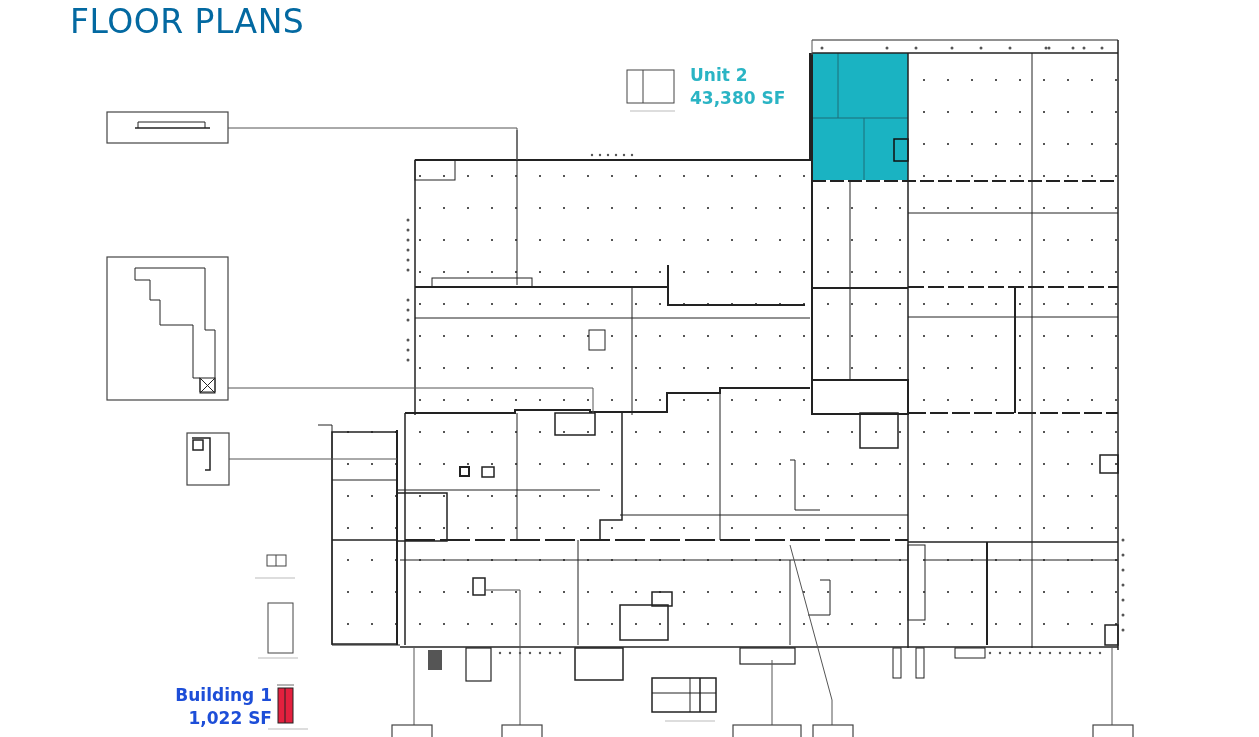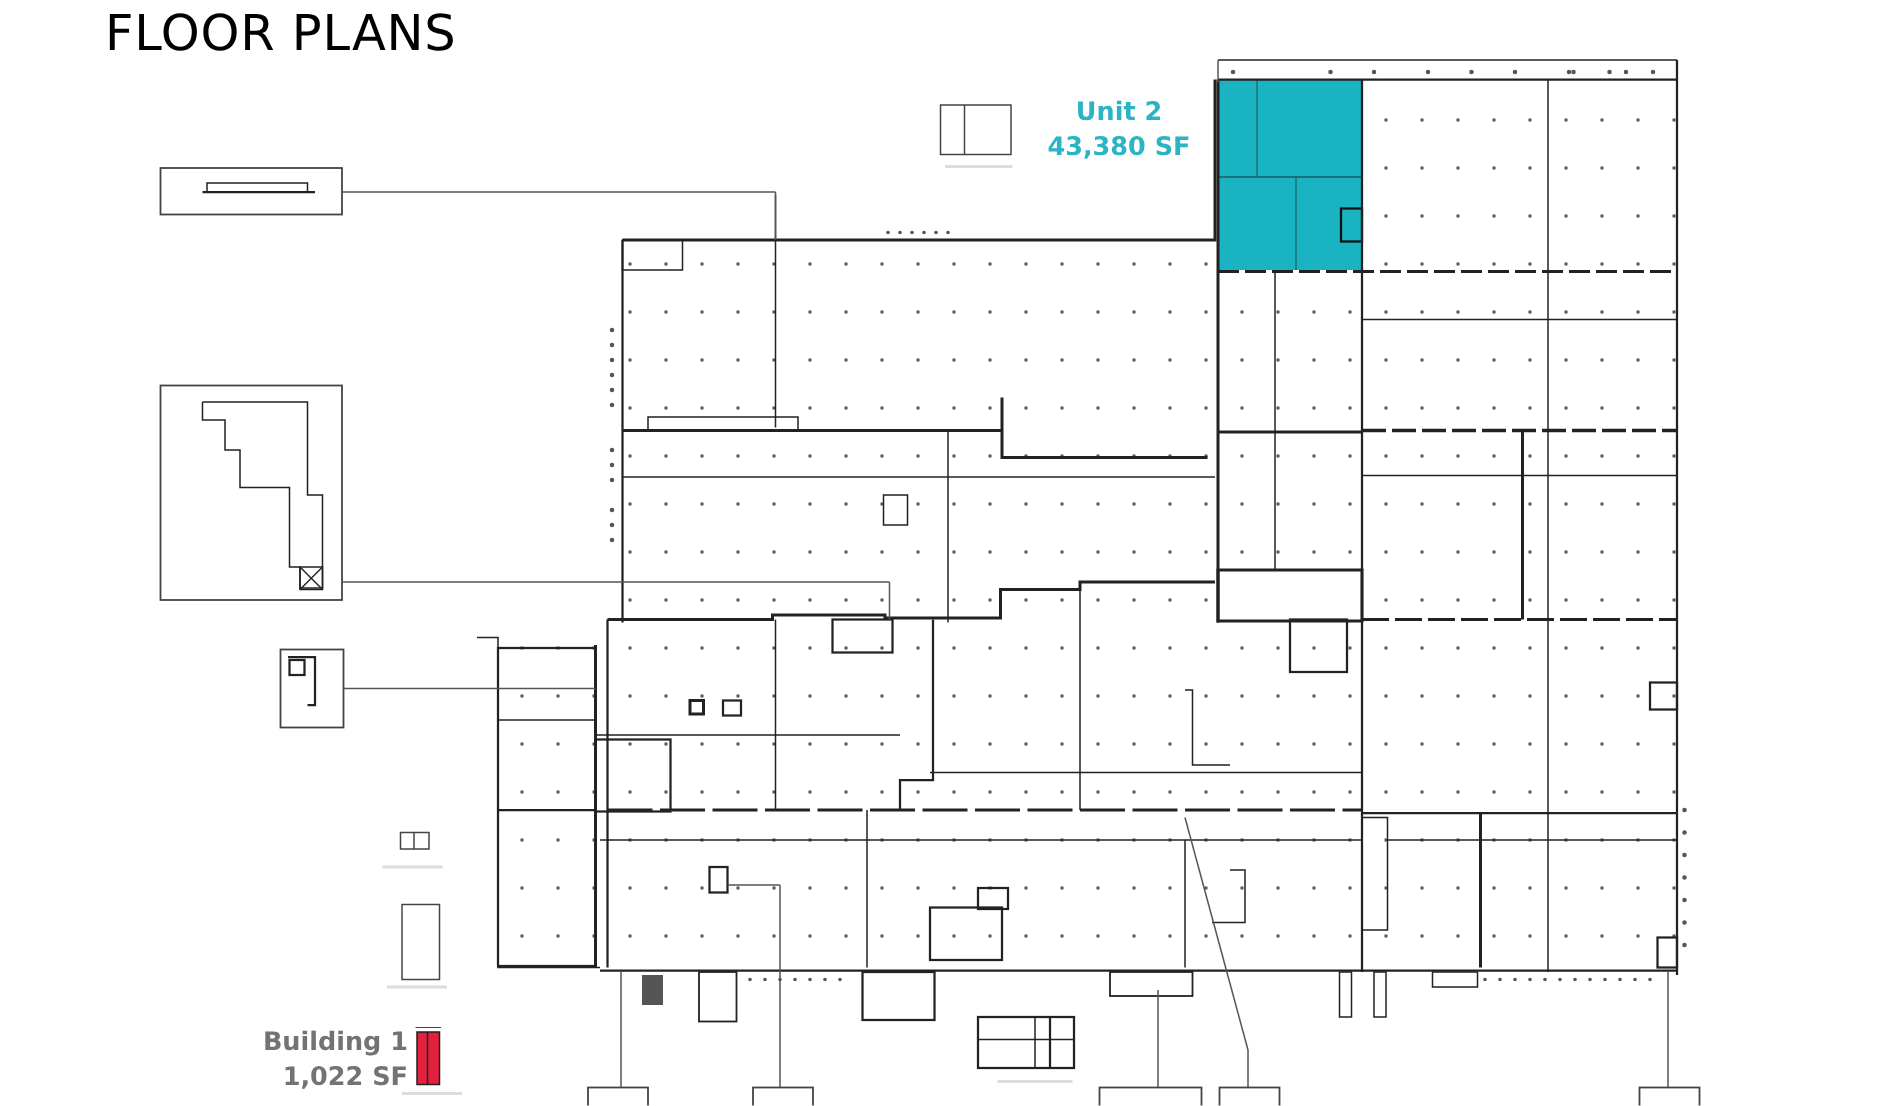--- a/index.html
+++ b/index.html
@@ -1,19 +1,19 @@
 <!DOCTYPE html>
 <html><head>
 <meta charset="utf-8">
 <style>
   html,body{margin:0;padding:0;background:#ffffff;}
   body{width:1259px;height:737px;position:relative;overflow:hidden;font-family:"DejaVu Sans","Liberation Sans",sans-serif;}
-  .title{position:absolute;left:70px;top:2px;font-size:33px;color:#000000;letter-spacing:0.5px;font-family:"DejaVu Sans",sans-serif;}
-  .unit-label{position:absolute;left:690px;top:64px;width:112px;text-align:center;color:#2ab4c4;font-weight:bold;font-size:17px;line-height:23px;font-family:"DejaVu Sans",sans-serif;}
-  .bldg-label{position:absolute;left:150px;top:684px;width:122px;text-align:right;color:#737373;font-weight:bold;font-size:17px;line-height:23px;font-family:"DejaVu Sans",sans-serif;}
+  .title{position:absolute;left:70px;top:2px;font-size:33px;color:#0369a1;letter-spacing:0.5px;font-family:"DejaVu Sans",sans-serif;}
+  .unit-label{position:absolute;left:690px;top:64px;width:112px;text-align:left;color:#2ab4c4;font-weight:bold;font-size:17px;line-height:23px;font-family:"DejaVu Sans",sans-serif;}
+  .bldg-label{position:absolute;left:150px;top:684px;width:122px;text-align:right;color:#1d4ed8;font-weight:bold;font-size:17px;line-height:23px;font-family:"DejaVu Sans",sans-serif;}
   svg.plan{position:absolute;left:0;top:0;}
 </style>
 </head>
 <body>
 
 <div class="title">FLOOR PLANS</div>
 
 <div class="unit-label">
   <div>Unit 2</div>
   <div>43,380 SF</div>

